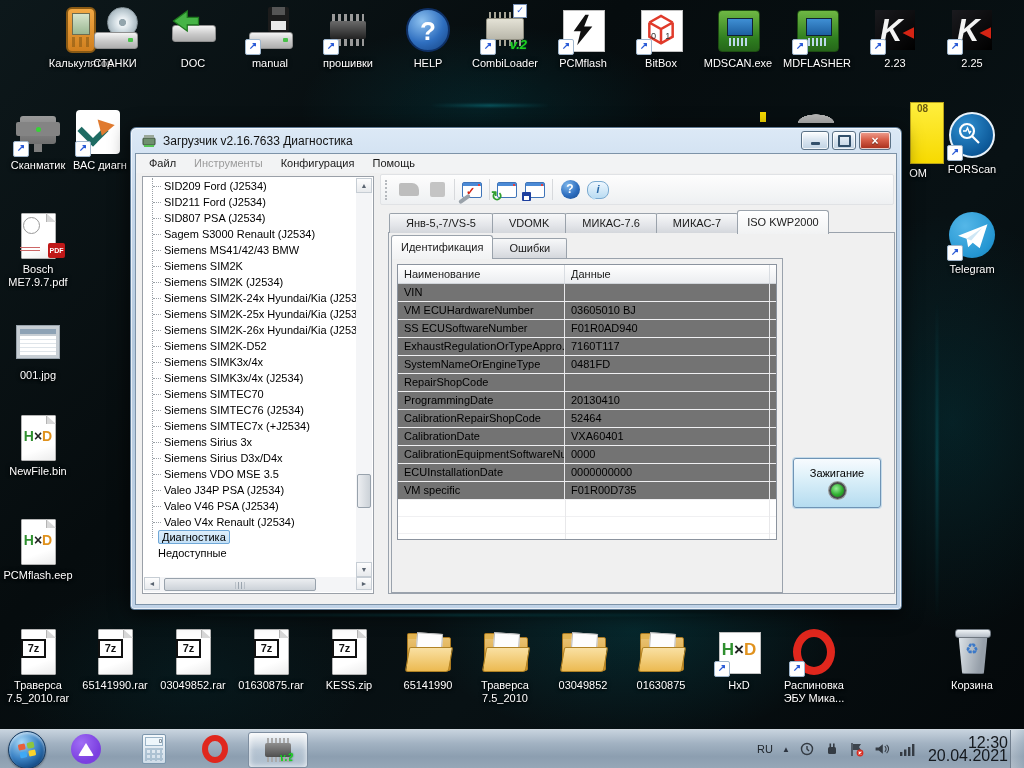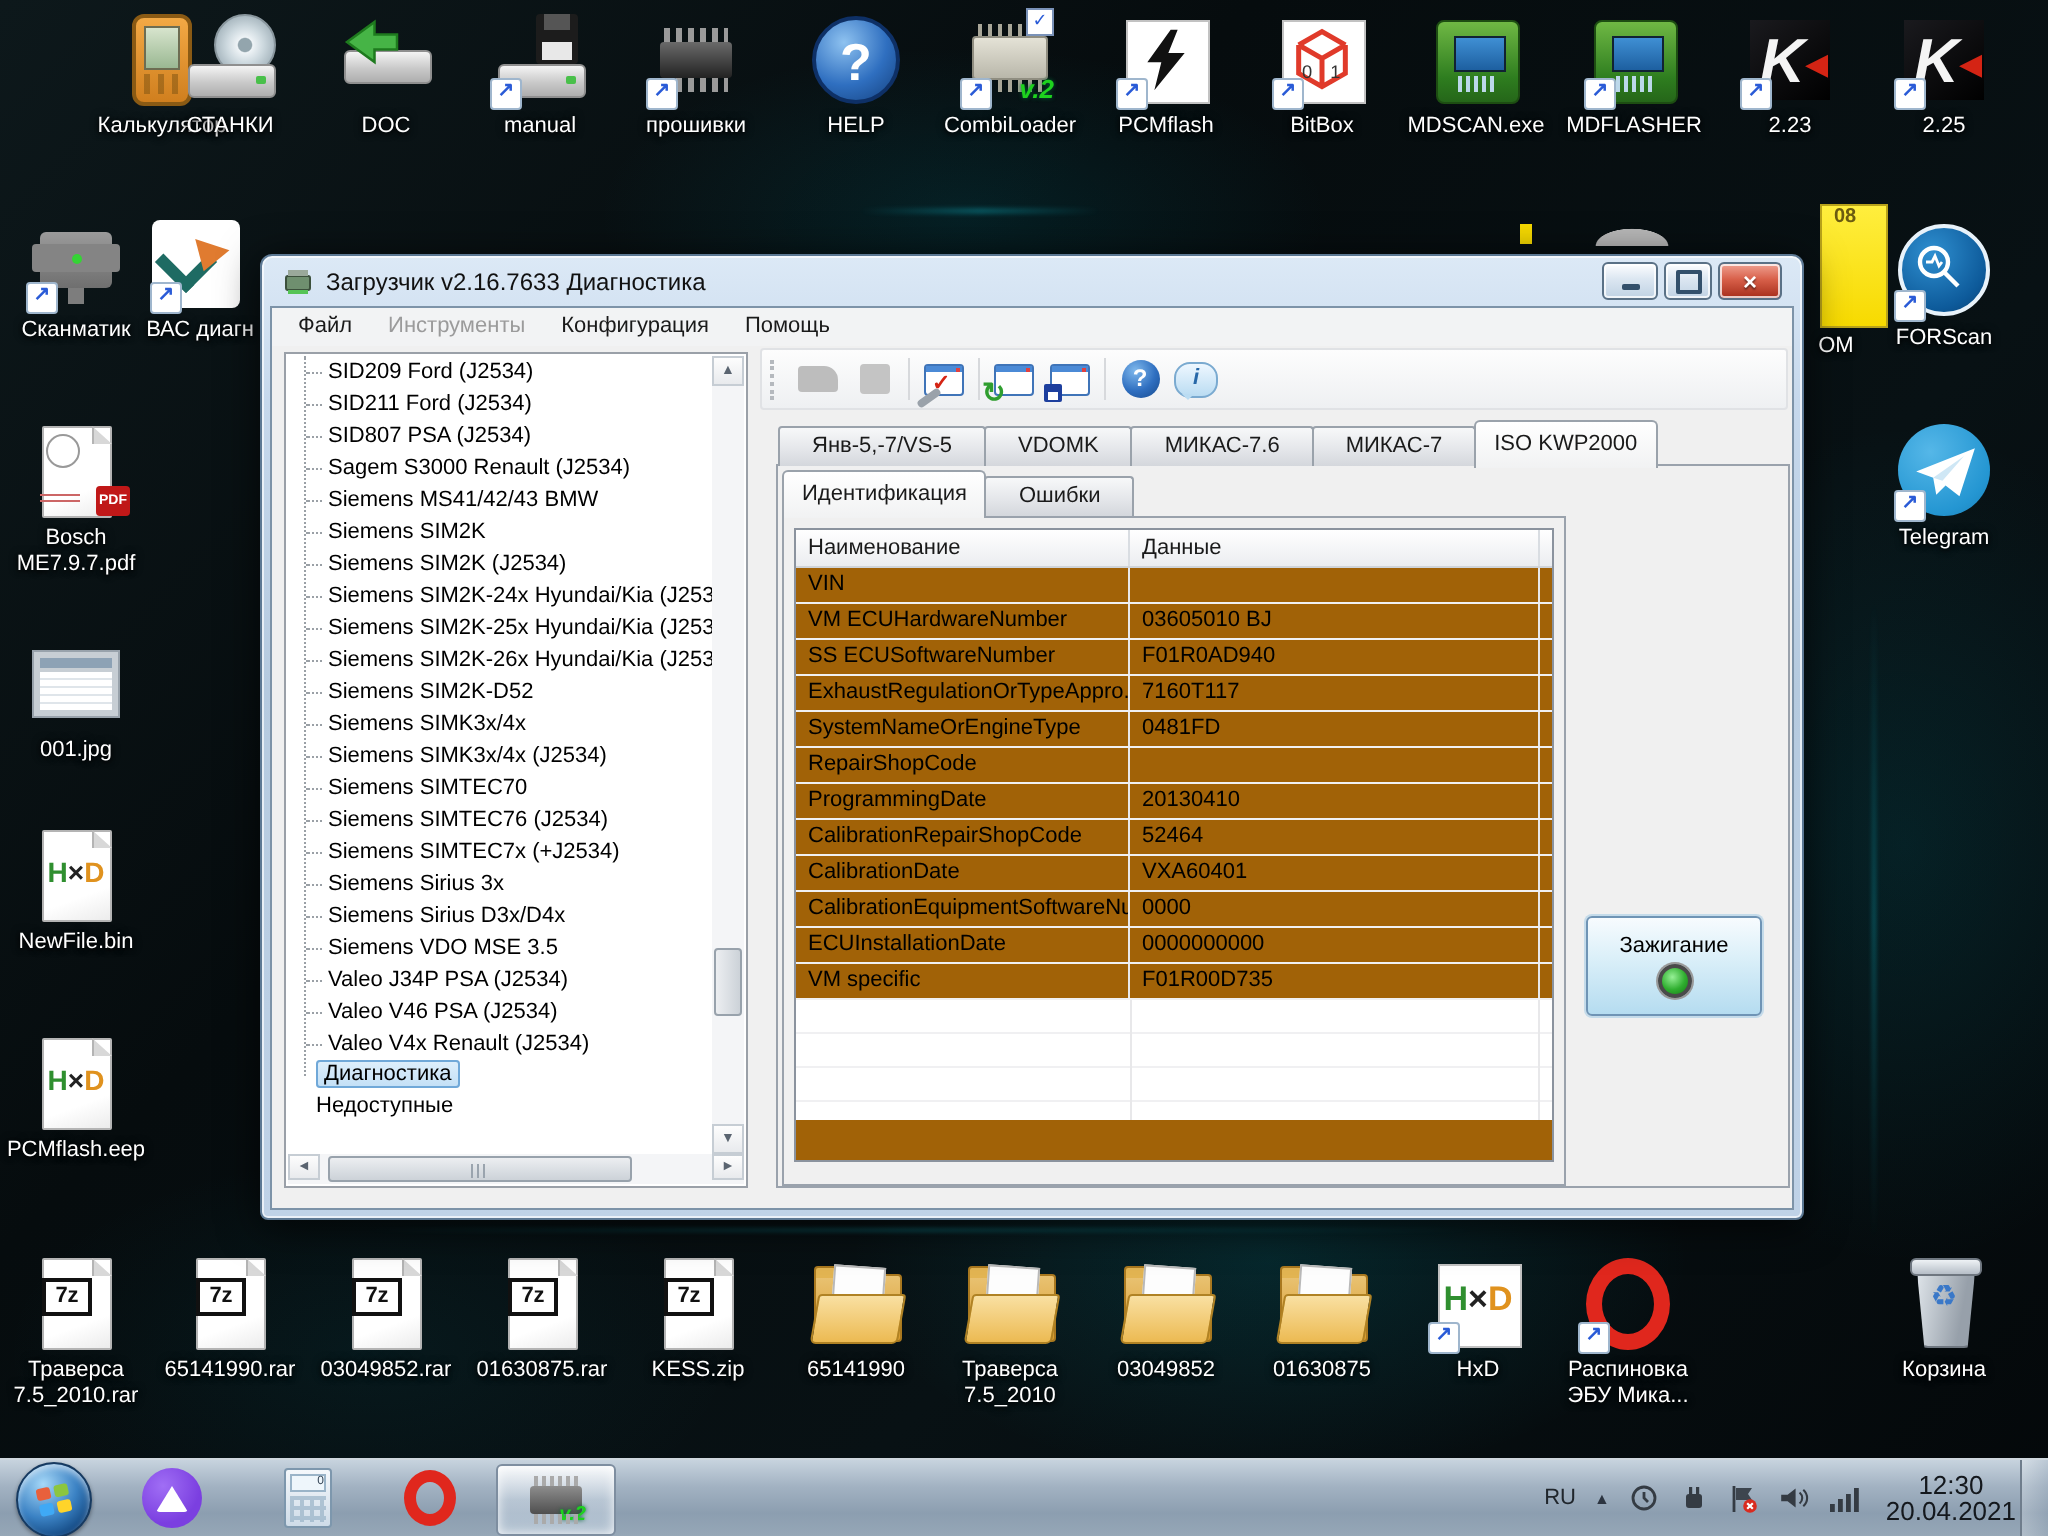--- a/index.html
+++ b/index.html
@@ -178,21 +178,21 @@
   .tabstrip{position:absolute;left:253px;top:57px;height:22px;display:flex;align-items:flex-end;z-index:3;}
   .tab{height:19px;line-height:18px;padding:0 16px;font-size:11px;color:#1a1a1a;
       background:linear-gradient(#f7f8f9,#e3e5e9 60%,#d4d7dc);border:1px solid #9aa2ab;border-bottom:none;
       border-radius:2px 2px 0 0;margin-right:-1px;}
   .tab.active{height:23px;line-height:22px;padding:0 9px;background:linear-gradient(#fff,#f1f2f3);
       margin-bottom:-1px;border-radius:3px 3px 0 0;position:relative;z-index:4;}
   .tabpage{position:absolute;left:252px;top:78px;width:507px;height:362px;background:#f0f0f0;border:1px solid #9aa2ac;box-sizing:border-box;}
   .subtabstrip{position:absolute;left:2px;top:4px;height:21px;display:flex;align-items:flex-end;z-index:3;}
   .subpage{position:absolute;left:2px;top:25px;width:392px;height:335px;border:1px solid #9aa2ac;background:#f0f0f0;box-sizing:border-box;}
   
-  .datatable{position:absolute;left:5px;top:5px;width:380px;height:317px;background:#a16207;border:1px solid #8b939e;
+  .datatable{position:absolute;left:5px;top:5px;width:380px;height:276px;background:#737373;border:1px solid #8b939e;
       box-sizing:border-box;overflow:hidden;}
   .thead{display:flex;height:18px;line-height:18px;background:linear-gradient(#ffffff,#ebedf0);border-bottom:1px solid #d0d4d9;
       font-size:11px;color:#1a1a1a;}
   .hc{padding:0 0 0 6px;box-sizing:border-box;border-right:1px solid #d9dde2;}
   .hc1{width:167px;} .hc2{flex:1;} .hc3{width:6px;border-right:none;}
   .trow{display:flex;height:17px;line-height:17px;font-size:11px;color:#000;border-bottom:1px solid #f0f0f2;}
   .tc1{width:167px;padding-left:6px;box-sizing:border-box;border-right:1px solid #e8e8ea;white-space:nowrap;overflow:hidden;}
   .tc2{flex:1;padding-left:6px;border-right:1px solid #e8e8ea;white-space:pre;overflow:hidden;}
   .tc3{width:6px;}
   .tfill{height:60px;background:repeating-linear-gradient(#fff 0 16px,#f0f0f2 16px 17px);display:flex;}
@@ -227,21 +227,21 @@
   .operic{width:26px;height:28px;border-radius:50%;border:6px solid #e0271d;box-sizing:border-box;}
   .minichip{position:relative;width:26px;height:14px;background:linear-gradient(#8d8d8d,#4f4f4f);border-radius:2px;}
   .minichip:before,.minichip:after{content:"";position:absolute;left:2px;right:2px;height:5px;
       background:repeating-linear-gradient(90deg,#aaa 0 2px,transparent 2px 4px);}
   .minichip:before{top:-5px;} .minichip:after{bottom:-5px;}
   .minichip .v2{font-size:10px;right:-2px;bottom:-6px;}
   .tray{position:absolute;right:16px;top:0;height:38px;display:flex;align-items:center;gap:9px;color:#20262c;}
   .trlang{font-size:11px;}
   .trarr{font-size:8px;color:#2c3440;}
   .trico{width:16px;height:16px;display:flex;align-items:center;justify-content:center;}
-  .clockblk{text-align:center;font-size:13px;line-height:13px;color:#14181d;margin-left:4px;}
+  .clockblk{text-align:right;font-size:16px;line-height:13px;color:#14181d;margin-left:4px;}
   .showdesk{position:absolute;right:0;top:0;width:13px;height:38px;border-left:1px solid #6f7d8c;
       background:linear-gradient(90deg,rgba(255,255,255,.25),rgba(160,175,190,.3));}
   .behind{position:absolute;z-index:1;}
 </style>
 </head>
 <body>
 
 <div class="desktop">
 
   <div class="trace" style="left:180px;top:614px;width:560px;height:2px;"></div>

